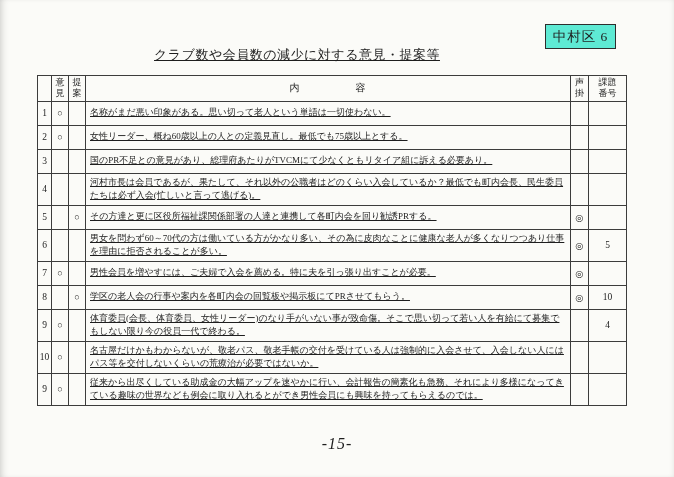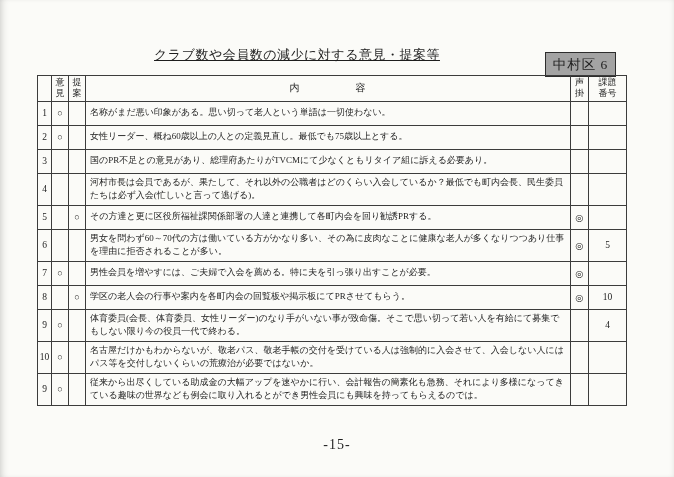--- a/index.html
+++ b/index.html
@@ -13,22 +13,22 @@
     position:relative;width:674px;height:477px;
     background:#fbfbf8;
     box-shadow:inset 6px 0 8px -6px rgba(0,0,0,.25), inset -3px 0 6px -4px rgba(0,0,0,.12);
     overflow:hidden;
   }
   .doc-title{
     position:absolute;top:46px;left:297px;transform:translateX(-50%);
     font-size:13px;letter-spacing:.5px;white-space:nowrap;font-weight:500;text-decoration:underline;
   }
   .ward-box{
-    position:absolute;top:52px;left:545px;width:69px;height:23px;
-    border:1.6px solid #2d2d2d;background:#a3a3a3;
+    position:absolute;top:24px;left:545px;width:69px;height:23px;
+    border:1.6px solid #2d2d2d;background:#5eead4;
     display:flex;align-items:center;justify-content:center;
     font-size:13.5px;letter-spacing:1px;
   }
   table.main{
     position:absolute;top:75px;left:37px;width:590px;
     border-collapse:collapse;table-layout:fixed;
     border:1.5px solid #2a2a2a;
   }
   table.main th, table.main td{
     border:1px solid #3c3c3c;
@@ -39,30 +39,30 @@
   th{
     font-size:9px;line-height:1.25;text-align:center;
     white-space:pre-line;padding:1px 0;
   }
   th.h-content{font-size:10px;letter-spacing:1px;margin-top:8px;}
   tbody td{font-size:9px;height:19px;}
   td.c-no{text-align:center;font-size:9.5px;font-family:"Liberation Serif",serif;}
   td.c-op,td.c-pr{text-align:center;font-size:9px;}
   td.c-kk{text-align:center;font-size:9.5px;}
   td.c-in{text-align:center;font-size:9.5px;}
-  td.c-ct{padding:2px 4px;line-height:1.5;text-align:left;}
+  td.c-ct{padding:2px 4px;line-height:1.5;text-align:left;text-decoration:underline;}
   .col-no{width:14px;}
   .col-op{width:17px;}
   .col-pr{width:17px;}
   .col-ct{width:auto;}
   .col-kk{width:18px;}
   .col-in{width:38px;}
   .page-number{
     position:absolute;bottom:24px;left:50%;transform:translateX(-50%);
-    font-size:14px;letter-spacing:1px;
+    font-size:16px;letter-spacing:1px;font-style:italic;
   }
 </style>
 </head>
 <body>
 
 <div class="page">
 
   <div class="doc-title">クラブ数や会員数の減少に対する意見・提案等</div>
 
   <div class="ward-box">

